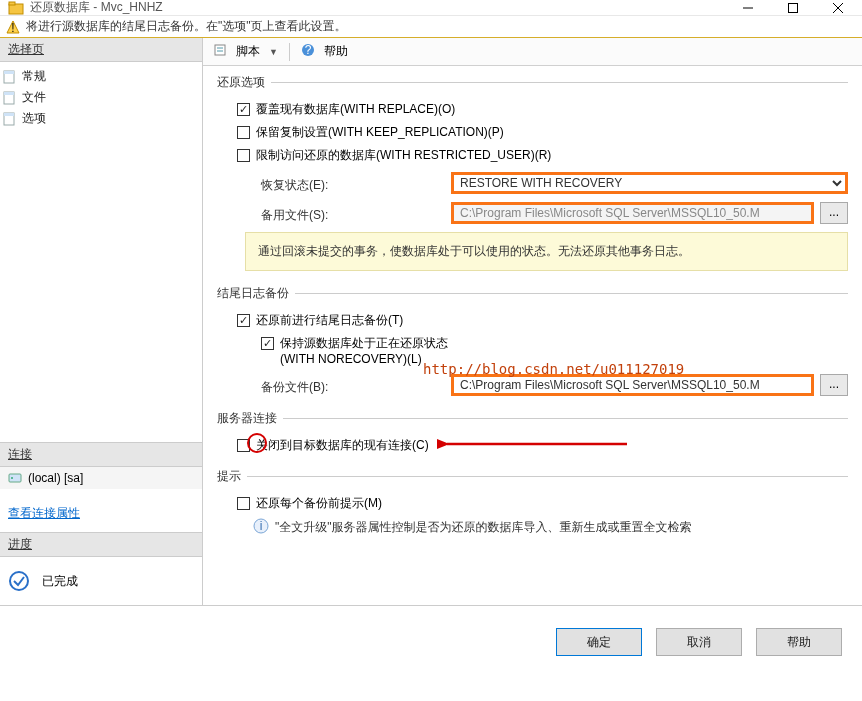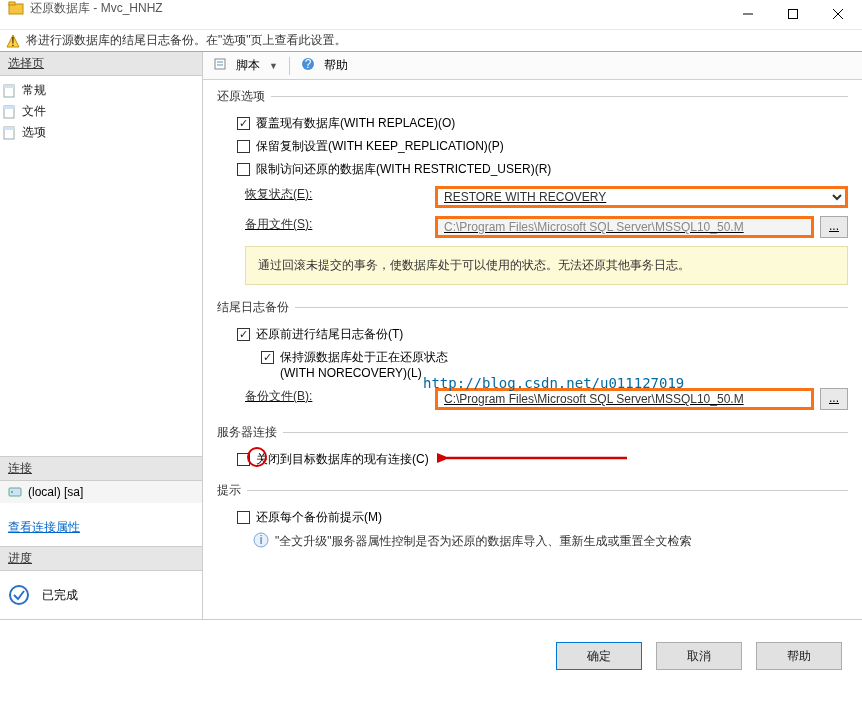--- a/index.html
+++ b/index.html
@@ -1,17 +1,17 @@
 <!DOCTYPE html>
 <html><head>
 <meta charset="utf-8">
 <style>
 * { box-sizing: border-box; margin: 0; padding: 0; font-family: "Microsoft YaHei", "Segoe UI", sans-serif; font-size: 12px; }
 body { background: #fff; width: 862px; height: 701px; overflow: hidden; }
-.titlebar { height: 30px; display: flex; align-items: flex-start; padding: 0 2px 0 8px; background: #fff; border-bottom: 1px solid #e8e8e8; }
+.titlebar { height: 16px; display: flex; align-items: center; padding: 0 2px 0 8px; background: #fff; border-bottom: 1px solid #e8e8e8; }
 .titlebar .icon { width: 16px; height: 16px; margin-right: 6px; }
 .titlebar .title { flex: 1; color: #555; }
 .titlebar .winbtn { width: 45px; height: 28px; display: flex; align-items: center; justify-content: center; color: #000; }
 .warnbar { height: 22px; background: #fff; border-bottom: 1px solid #d6ae2a; display: flex; align-items: center; padding: 0 6px; }
 .warnbar .wicon { width: 14px; height: 14px; margin-right: 6px; }
 .warnbar .wtext { color: #333; }
 .main { display: flex; height: 568px; border-bottom: 1px solid #ccc; }
 .leftcol { width: 203px; border-right: 1px solid #ccc; display: flex; flex-direction: column; background: #f5f5f5; }
 .panelhead { background: #e6e6e6; border-bottom: 1px solid #ccc; padding: 3px 8px; font-weight: normal; color: #333; text-decoration: underline; }
 .panelhead.first { border-top: 1px solid #ccc; }
@@ -32,32 +32,32 @@
 .content { flex: 1; padding: 8px 14px 0 14px; overflow: hidden; position: relative; }
 .group { margin-bottom: 14px; }
 .grouptitle { display: flex; align-items: center; gap: 6px; margin-bottom: 10px; }
 .grouptitle .gt { color: #333; white-space: nowrap; }
 .grouptitle .line { flex: 1; height: 1px; background: #ccc; }
 .row { display: flex; align-items: center; margin: 6px 0 6px 20px; gap: 6px; }
 .row.sub { margin-left: 44px; }
 .row.check { margin-left: 20px; }
 .cbox { width: 13px; height: 13px; border: 1px solid #333; background: #fff; display: inline-flex; align-items: center; justify-content: center; flex-shrink: 0; }
 .cbox.checked::after { content: "✓"; font-size: 11px; line-height: 11px; color: #222; }
-.formrow { display: flex; align-items: flex-start; margin: 8px 0 8px 28px; text-decoration: underline; }
+.formrow { display: flex; align-items: flex-end; margin: 8px 0 8px 44px; }
 .formrow .flabel { width: 190px; color: #333; }
 .formrow .finput { flex: 1; height: 22px; border: 3px solid #f97316; padding: 0 6px; background: #fff; color: #333; }
 .formrow .finput.disabled { background: #f4f4f4; color: #888; }
 .formrow select.finput { padding: 0 2px; }
 .formrow .fbtn { width: 28px; height: 22px; border: 1px solid #a9a9a9; background: #e9e9e9; margin-left: 6px; text-align: center; line-height: 18px; }
 .notebox { background: #fdfad8; border: 1px solid #e6dfa7; padding: 10px 12px; margin: 8px 0 12px 28px; color: #333; }
 .arrow { position: absolute; left: 320px; top: 430px; pointer-events: none; }
 .footer { height: 72px; display: flex; align-items: center; justify-content: flex-end; padding: 0 20px; gap: 14px; background: #fff; }
 .btn { width: 86px; height: 28px; border: 1px solid #adadad; background: #e1e1e1; text-align: center; line-height: 26px; color: #222; }
 .btn.primary { background: #e1e1e1; border: 1px solid #0078d7; }
-.watermark { position: absolute; left: 220px; top: 295px; color: #0369a1; font-size: 14px; font-family: monospace; pointer-events: none; }
+.watermark { position: absolute; left: 220px; top: 295px; color: #c2410c; font-size: 14px; font-family: monospace; pointer-events: none; }
 .redcircle { position: absolute; left: 10px; top: -4px; width: 20px; height: 20px; border: 2px solid #d40000; border-radius: 50%; pointer-events: none; }
 .inforow { display: flex; align-items: center; margin: 6px 0 0 36px; gap: 6px; color: #333; }
 .cutoff { overflow: hidden; white-space: nowrap; }
 </style>
 </head>
 <body>
 
 <div class="titlebar">
   <span class="icon">
     <svg viewBox="0 0 16 16">

